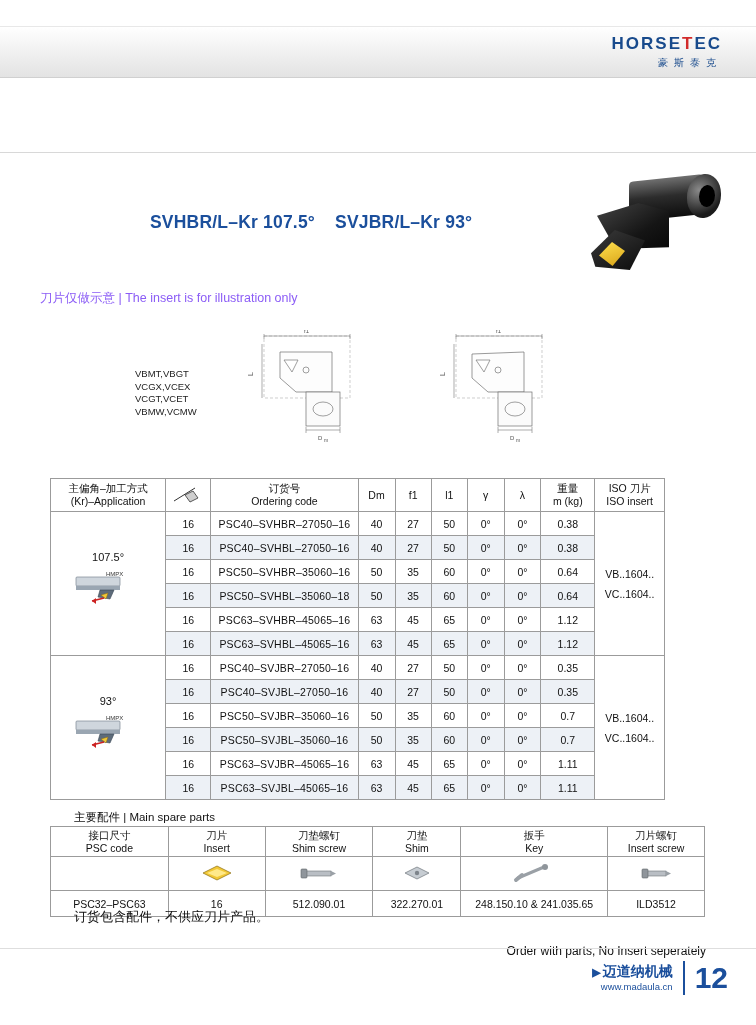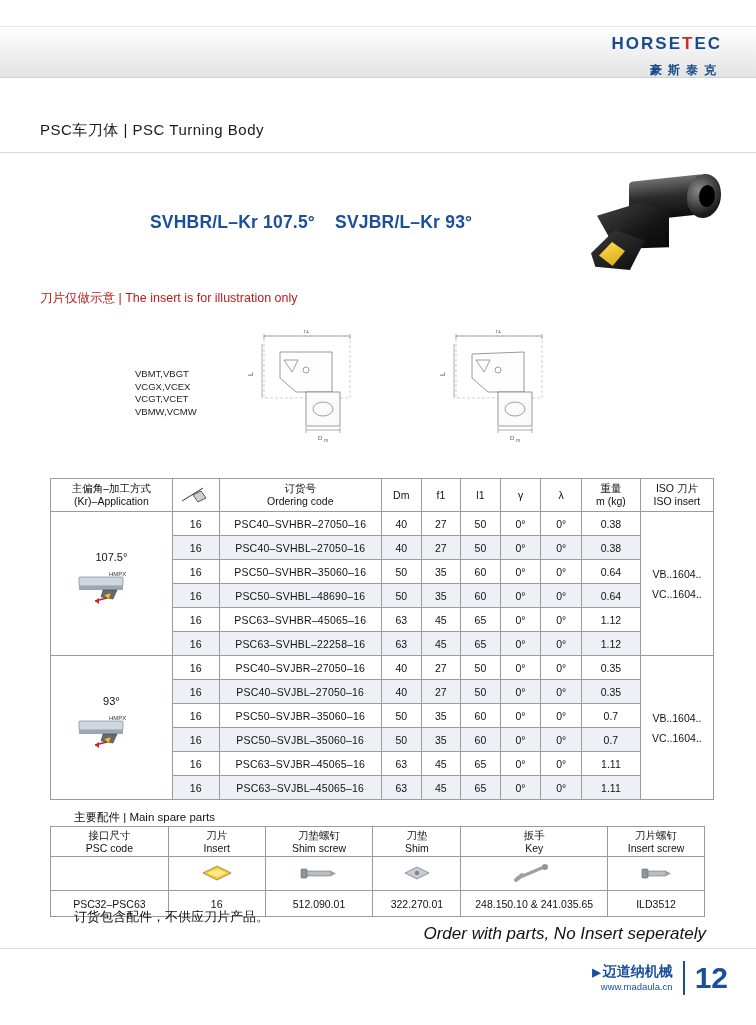--- a/index.html
+++ b/index.html
@@ -23,21 +23,21 @@
   }
   .brand {
     position: absolute; right: 34px; top: 34px; text-align: right;
   }
   .brand-name {
     font-size: 17px; font-weight: bold; letter-spacing: 2px; color: #184a8c;
     font-family: "Liberation Sans", sans-serif;
   }
   .brand-name .accent { color: #d12a2a; }
   .brand-cn {
-    font-size: 12px; color: #184a8c; letter-spacing: 6px; margin-top: 8px; font-weight: bold;
+    font-size: 10px; color: #184a8c; letter-spacing: 6px; margin-top: 2px;
   }
 
   
   .doc-title {
     position: absolute; left: 40px; top: 121px;
     font-size: 15px; color: #1a1a1a; letter-spacing: .5px;
   }
   .rule-under-title {
     position: absolute; left: 0px; top: 152px; width: 756px; height: 1px; background: #d8d8d8;
   }
@@ -81,37 +81,37 @@
     clip-path: polygon(0 58%, 44% 0, 100% 26%, 72% 100%, 8% 92%);
   }
   .tp-insert {
     position: absolute; left: 16px; top: 70px; width: 26px; height: 24px;
     background: linear-gradient(160deg,#ffe14f,#d8a318);
     clip-path: polygon(50% 0, 100% 38%, 52% 100%, 0 56%);
   }
 
   
   .illus-note {
-    position: absolute; left: 40px; top: 290px; font-size: 12.5px; color: #b91c1c;
+    position: absolute; left: 40px; top: 290px; font-size: 12.5px; color: #8b5cf6;
   }
 
   
   .insert-codes {
     position: absolute; left: 108px; top: 368px;
     font-size: 9.5px; line-height: 12.5px; color: #222; text-align: left; margin-left: 27px;
   }
 
   
   .drawing { position: absolute; top: 330px; }
   .drawing.d1 { left: 246px; }
   .drawing.d2 { left: 438px; }
 
   
   .main-table {
-    position: absolute; left: 50px; top: 478px; width: 664px;
+    position: absolute; left: 50px; top: 478px; width: 615px;
     border-collapse: collapse; font-size: 10.5px; color: #111;
   }
   .main-table td, .main-table th {
     border: 1px solid #9b9b9b; padding: 0; text-align: center; vertical-align: middle;
     height: 24px; font-weight: normal;
   }
   .main-table thead td {
     background: #ffffff; font-size: 10.5px; line-height: 13px; padding: 3px 2px;
   }
   .main-table tbody tr.alt td { background: #edf1f6; }
@@ -145,21 +145,21 @@
     border: 1px solid #9b9b9b; text-align: center; vertical-align: middle; height: 26px;
   }
   .spare-table .hdr td { height: 30px; line-height: 13px; font-size: 10.5px; }
   .spare-table .pics td { height: 34px; }
   .spare-table .vals td { height: 26px; }
 
   .note-left {
     position: absolute; left: 74px; top: 908px; font-size: 13px; color: #111;
   }
   .note-right {
-    position: absolute; right: 50px; top: 924px; font-size: 17px; color: #111; font-style: italic;
+    position: absolute; right: 50px; top: 944px; font-size: 12px; color: #111;
   }
 
   
   .footer-rule {
     position: absolute; left: 0; top: 948px; width: 756px; height: 1px; background: #dedede;
   }
   .footer {
     position: absolute; right: 28px; bottom: 30px; display: flex; align-items: center; gap: 10px;
   }
   .footer-brand { text-align: right; line-height: 1.25; }
@@ -179,21 +179,20 @@
 <div class="page">
 
   <div class="top-band"></div>
   <div class="brand">
     <div class="brand-name">
       <span>HORSE</span><span class="accent">T</span><span>EC</span>
     </div>
     <div class="brand-cn">豪斯泰克</div>
   </div>
 
-  <div class="doc-title">PSC车刀体 | PSC Turning Body</div>
   <div class="rule-under-title"></div>
 
   <div class="prod-heads">
     <div class="prod-head">SVHBR/L–Kr 107.5°</div>
     <div class="prod-head">SVJBR/L–Kr 93°</div>
   </div>
 
   <div class="tool-photo">
     <div class="tp-shank"></div>
     <div class="tp-coupling"></div>
@@ -340,41 +339,41 @@
         <td class="code-cell">PSC50–SVHBR–35060–16</td>
         <td>50</td>
         <td>35</td>
         <td>60</td>
         <td>0°</td>
         <td>0°</td>
         <td>0.64</td>
       </tr>
       <tr class="alt">
         <td>16</td>
-        <td class="code-cell">PSC50–SVHBL–48690–16</td>
+        <td class="code-cell">PSC50–SVHBL–35060–18</td>
         <td>50</td>
         <td>35</td>
         <td>60</td>
         <td>0°</td>
         <td>0°</td>
         <td>0.64</td>
       </tr>
       <tr>
         <td>16</td>
         <td class="code-cell">PSC63–SVHBR–45065–16</td>
         <td>63</td>
         <td>45</td>
         <td>65</td>
         <td>0°</td>
         <td>0°</td>
         <td>1.12</td>
       </tr>
       <tr class="alt">
         <td>16</td>
-        <td class="code-cell">PSC63–SVHBL–22258–16</td>
+        <td class="code-cell">PSC63–SVHBL–45065–16</td>
         <td>63</td>
         <td>45</td>
         <td>65</td>
         <td>0°</td>
         <td>0°</td>
         <td>1.12</td>
       </tr>
 
       <tr>
         <td class="kr-cell" rowspan="6">

